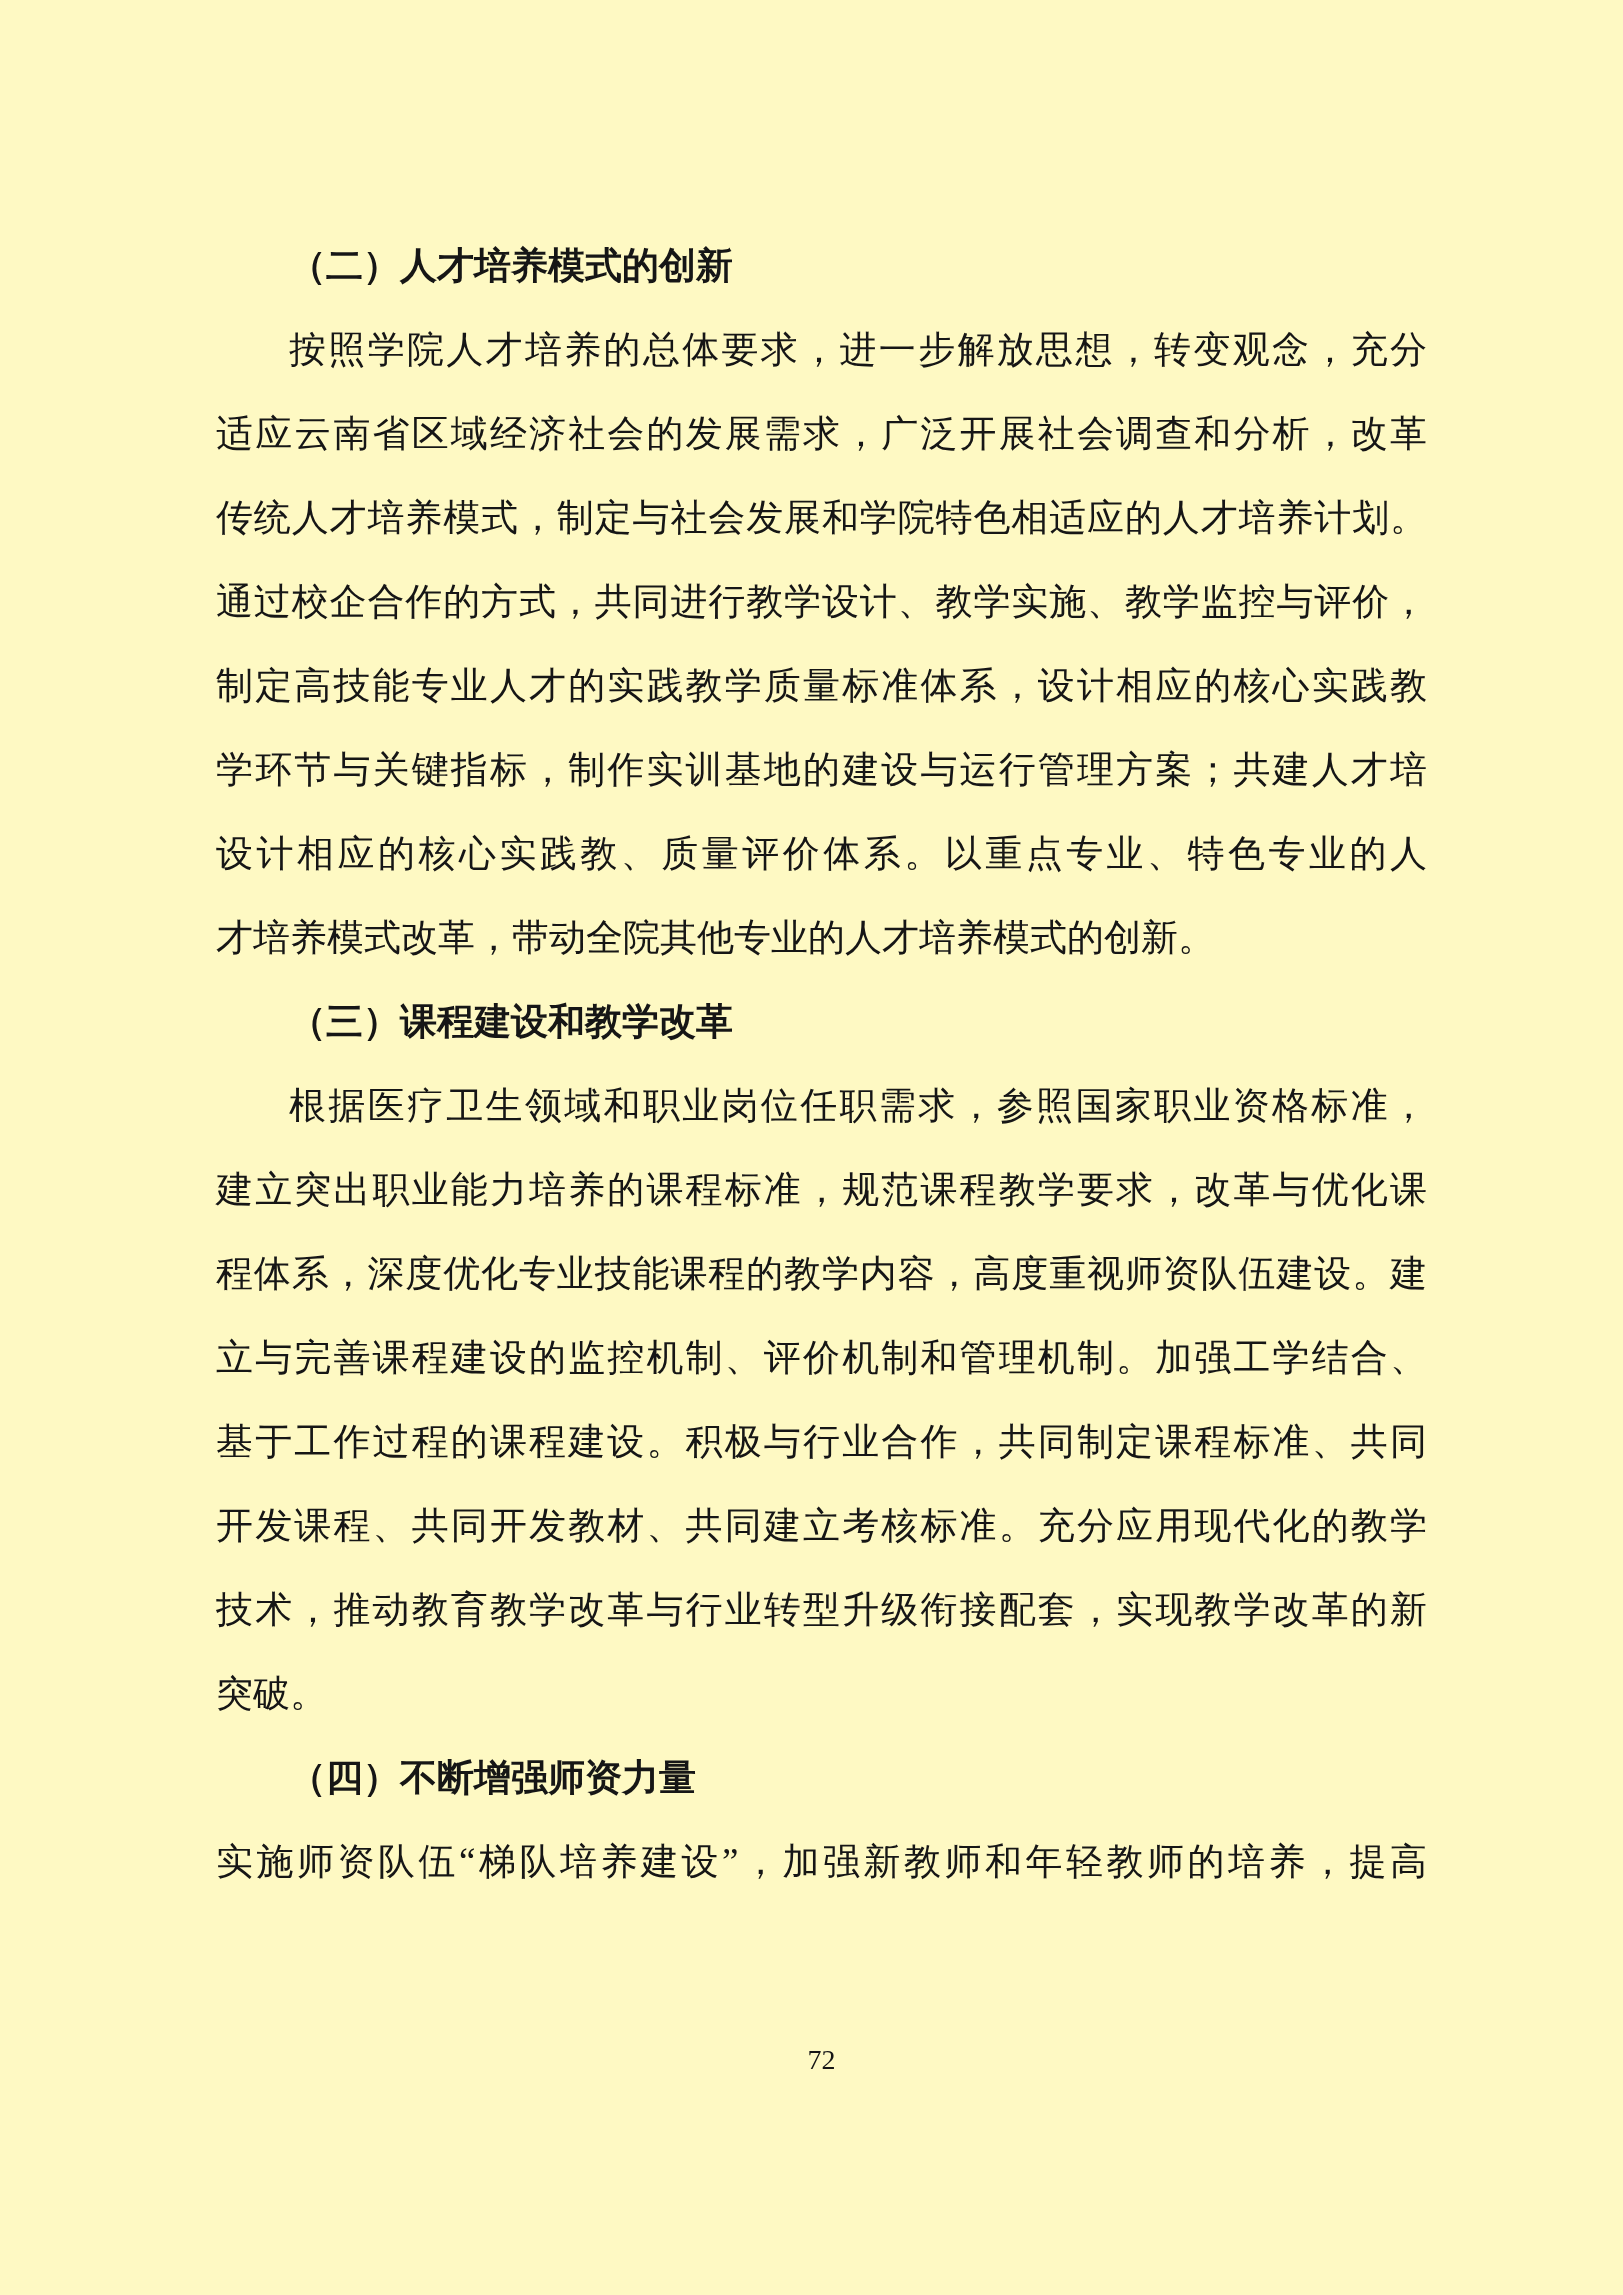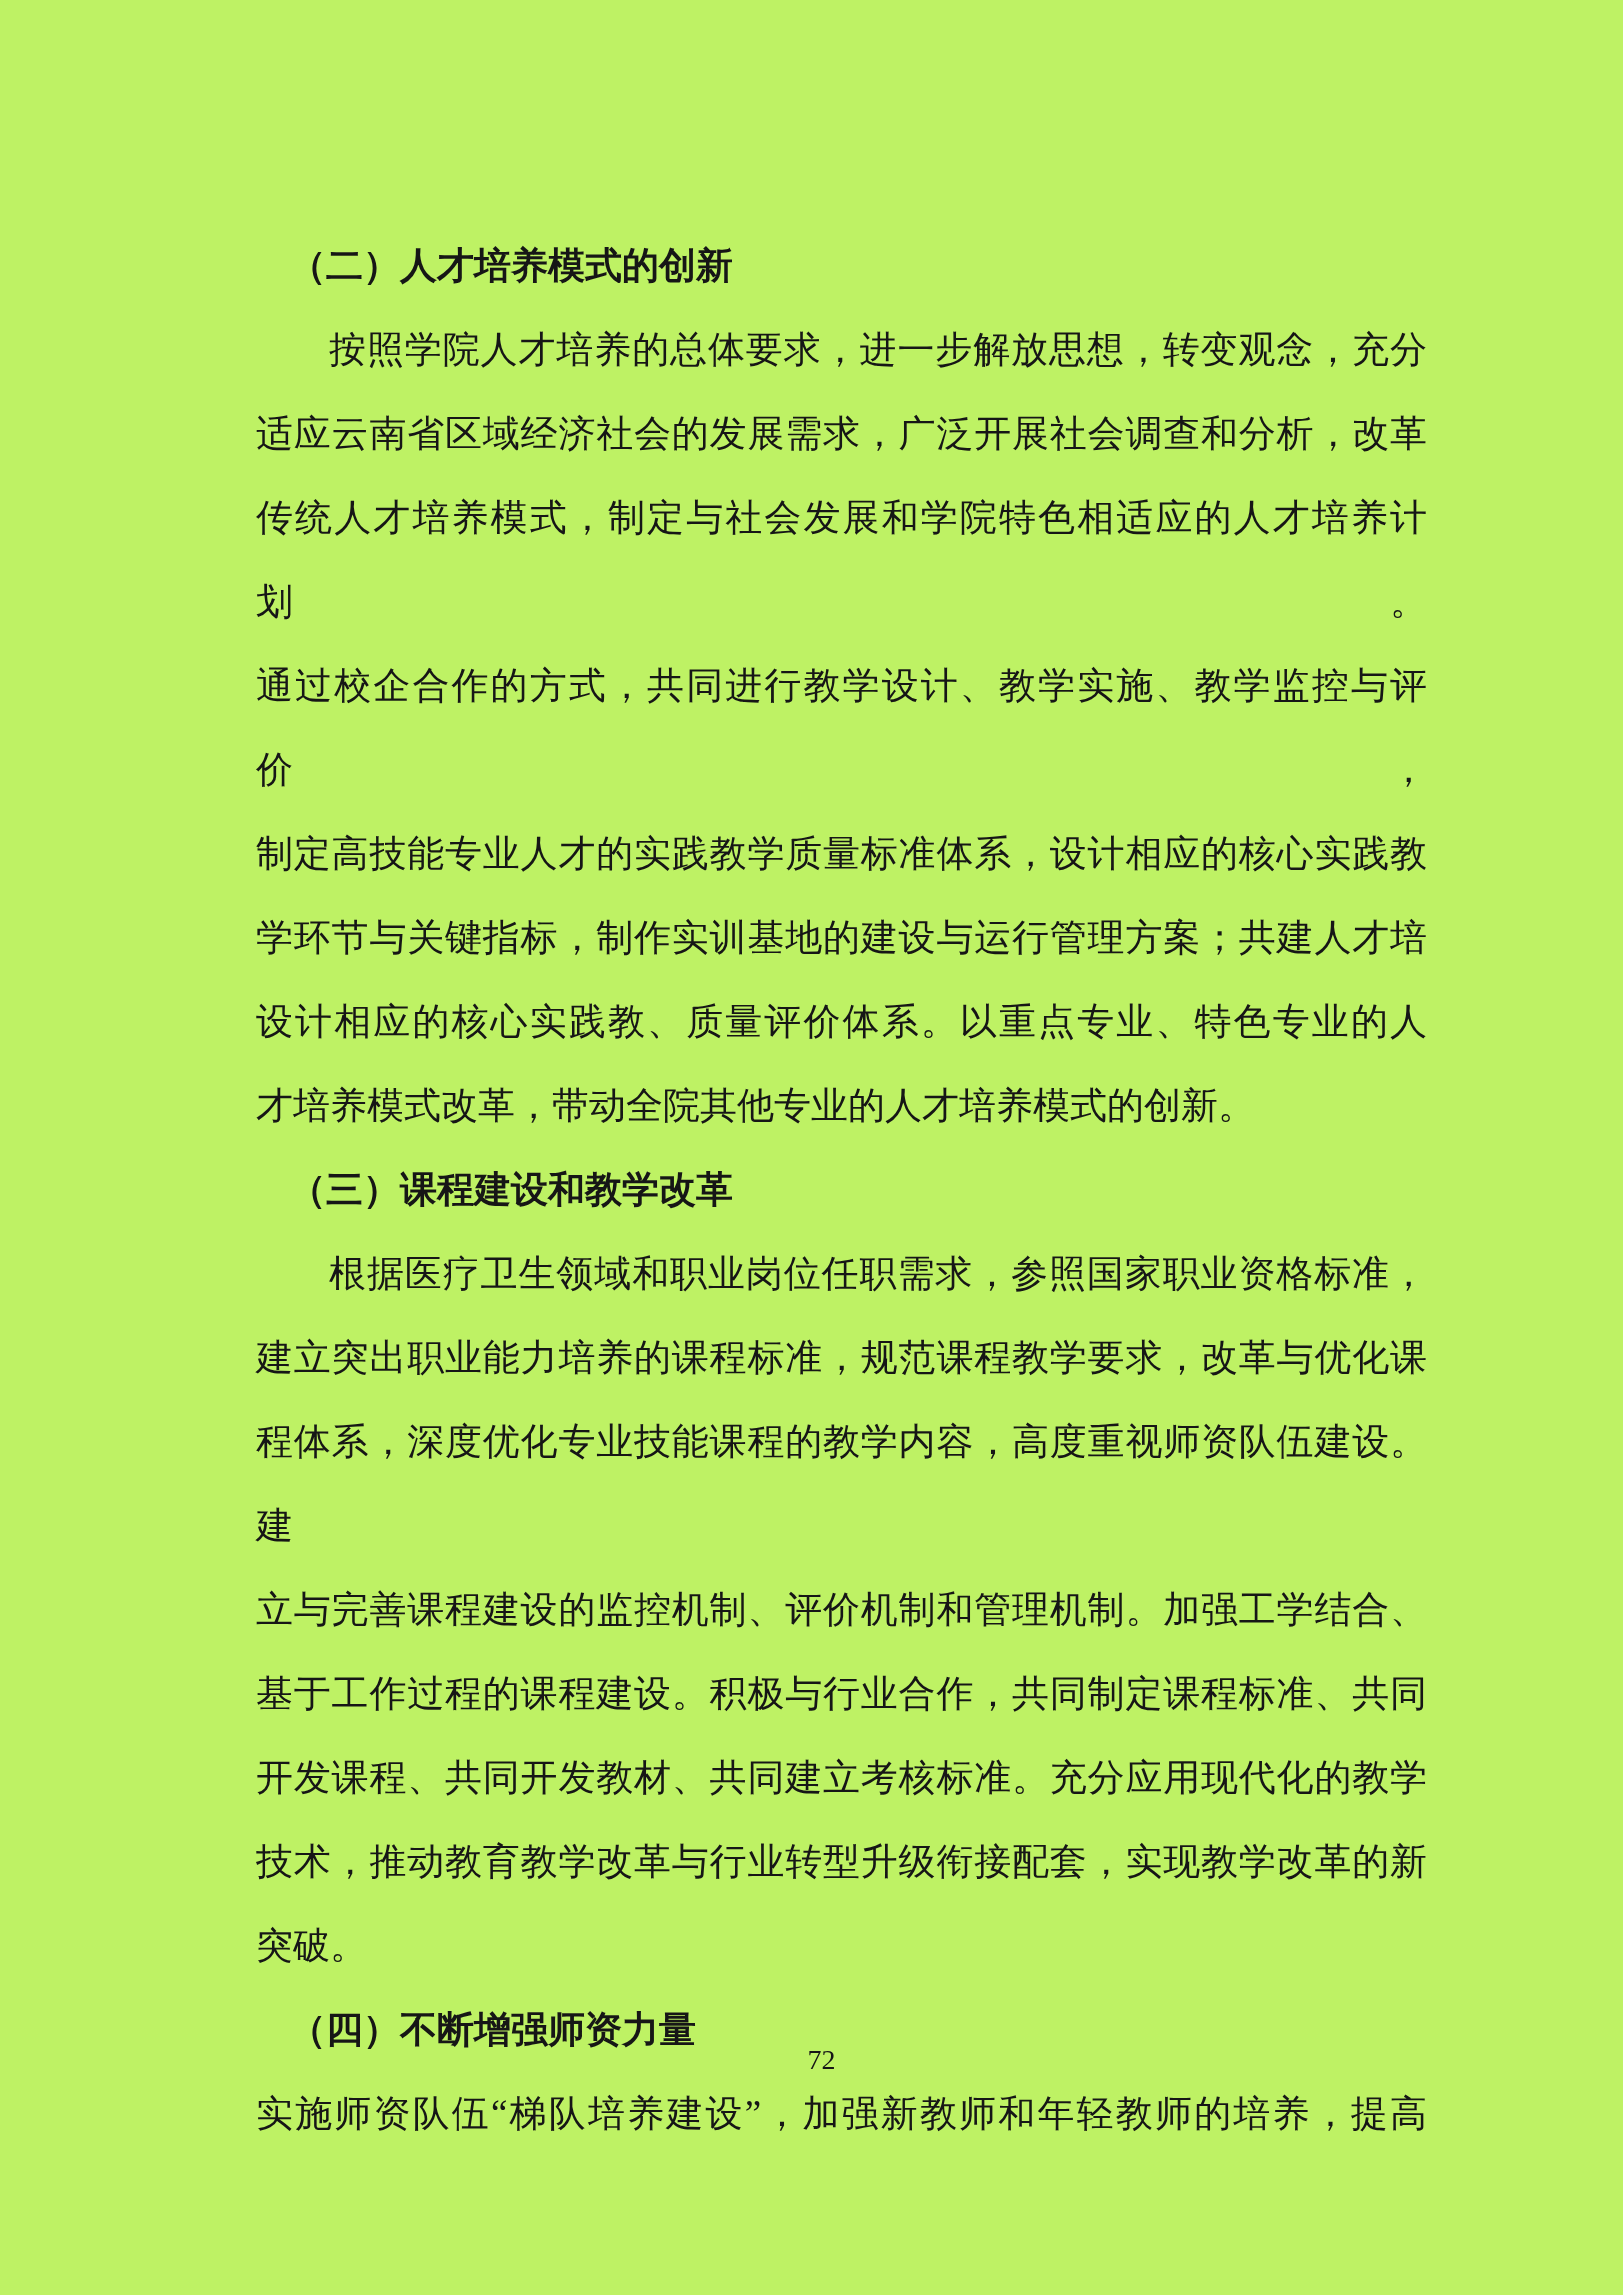--- a/index.html
+++ b/index.html
@@ -4,21 +4,21 @@
 <style>
   html, body {
     margin: 0;
     padding: 0;
     background: #ffffff;
   }
   .page {
     position: relative;
     width: 1623px;
     height: 2295px;
-    background: #bef264;
+    background: #fef9c3;
     font-family: "Liberation Serif", serif;
     color: #161616;
     overflow: hidden;
   }
   .doc-body {
     position: absolute;
     left: 216px;
     top: 224px;
     width: 1211px;
     font-size: 37px;
@@ -27,21 +27,20 @@
   .heading {
     font-weight: bold;
     font-size: 37px;
     text-indent: 73px;
     white-space: nowrap;
     text-align: left;
   }
   .line {
     text-align: justify;
     text-align-last: justify;
-    margin-left: 40px;
   }
   .line.first {
     text-indent: 73px;
   }
   .line.flush {
     text-align-last: left;
   }
   .page-footer {
     position: absolute;
     left: 216px;

